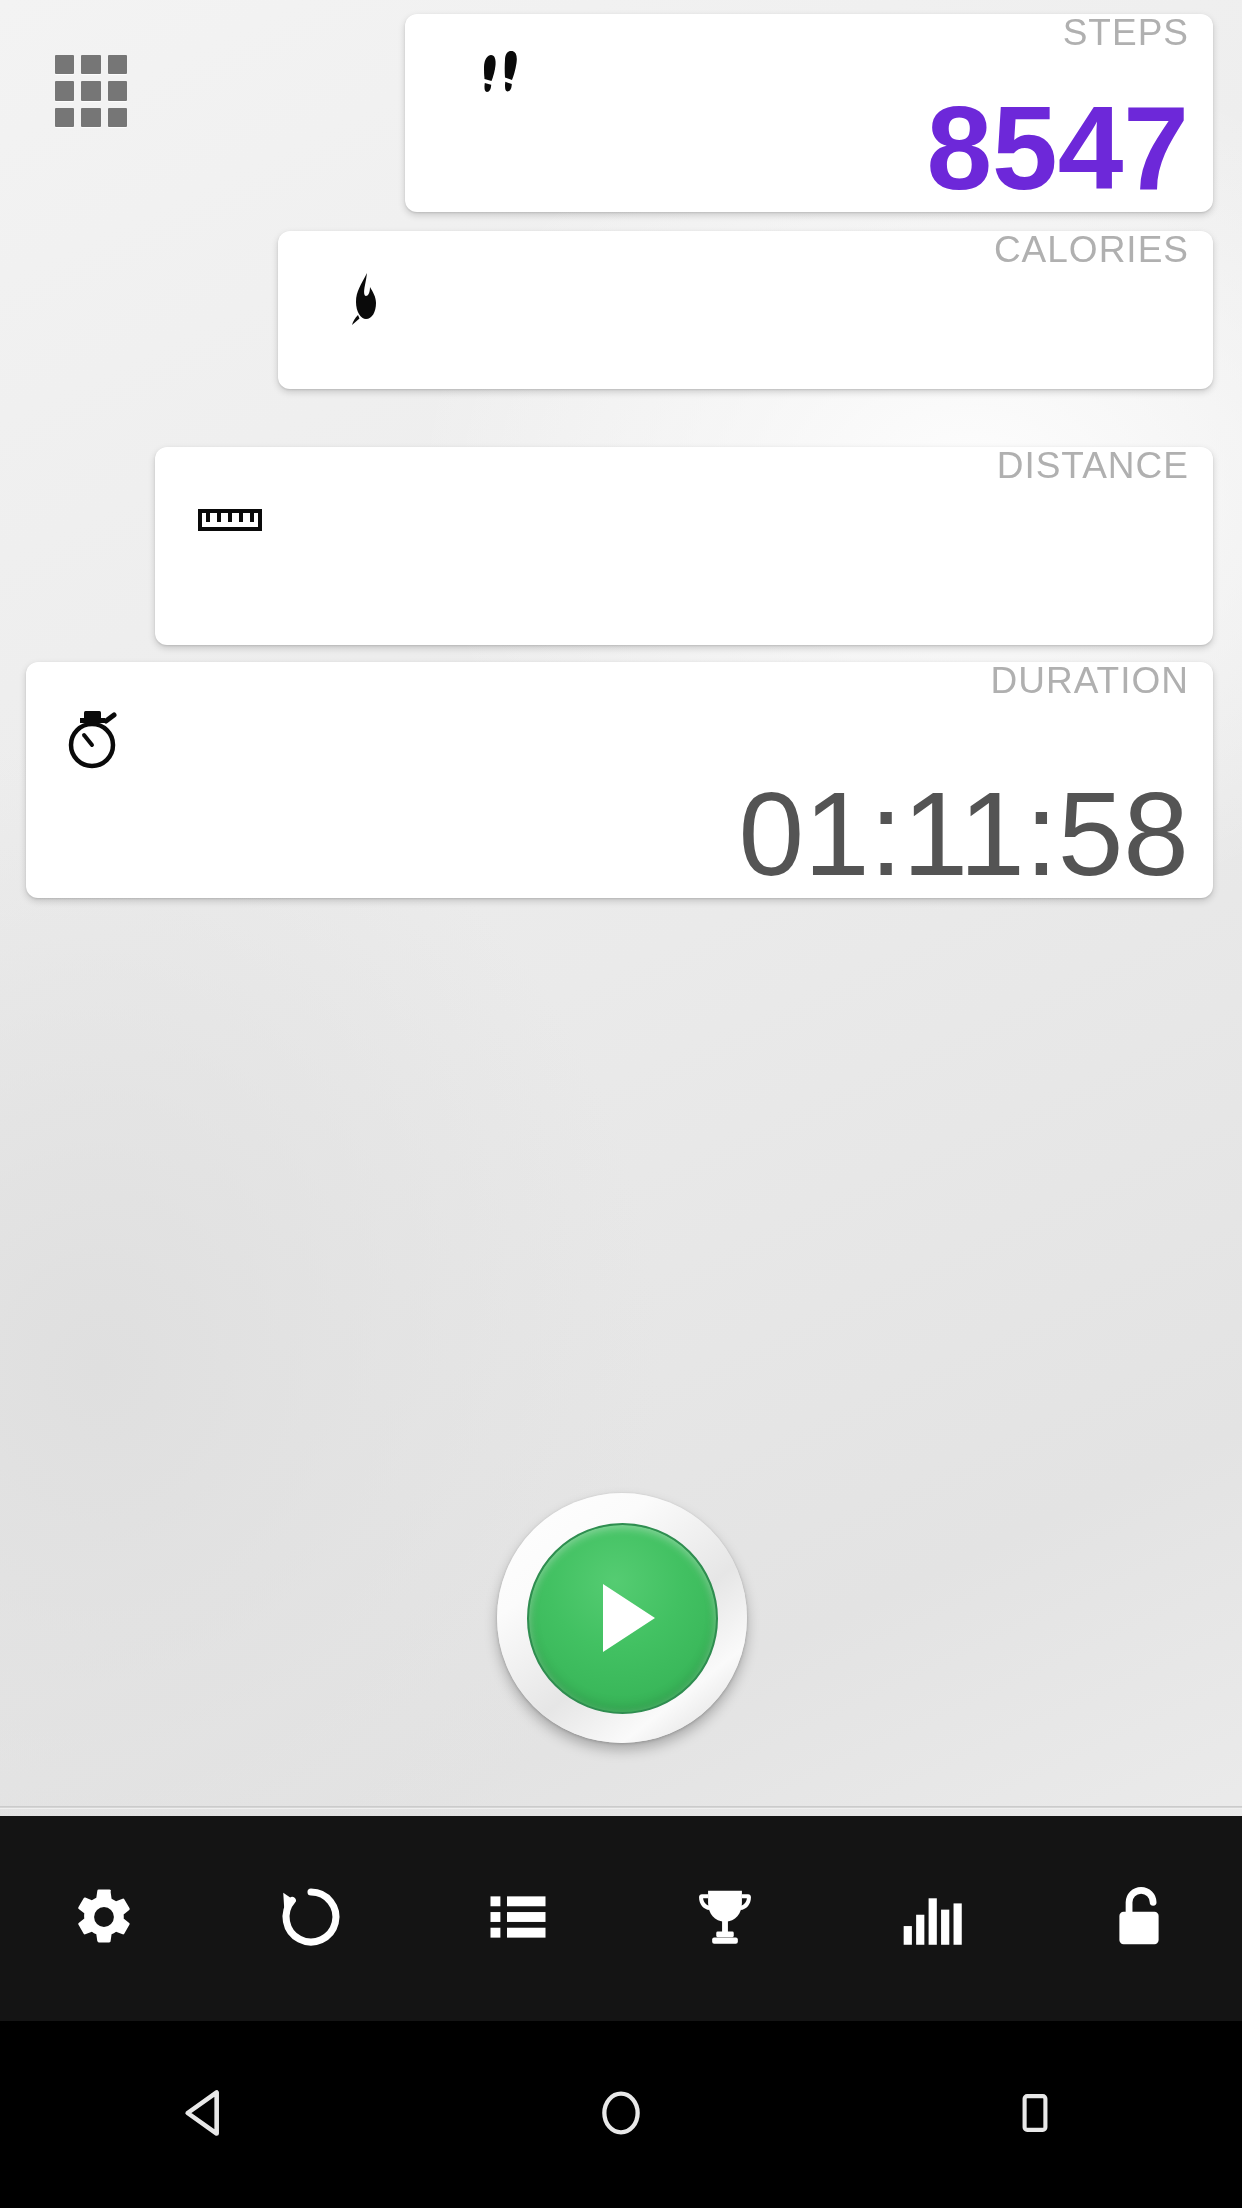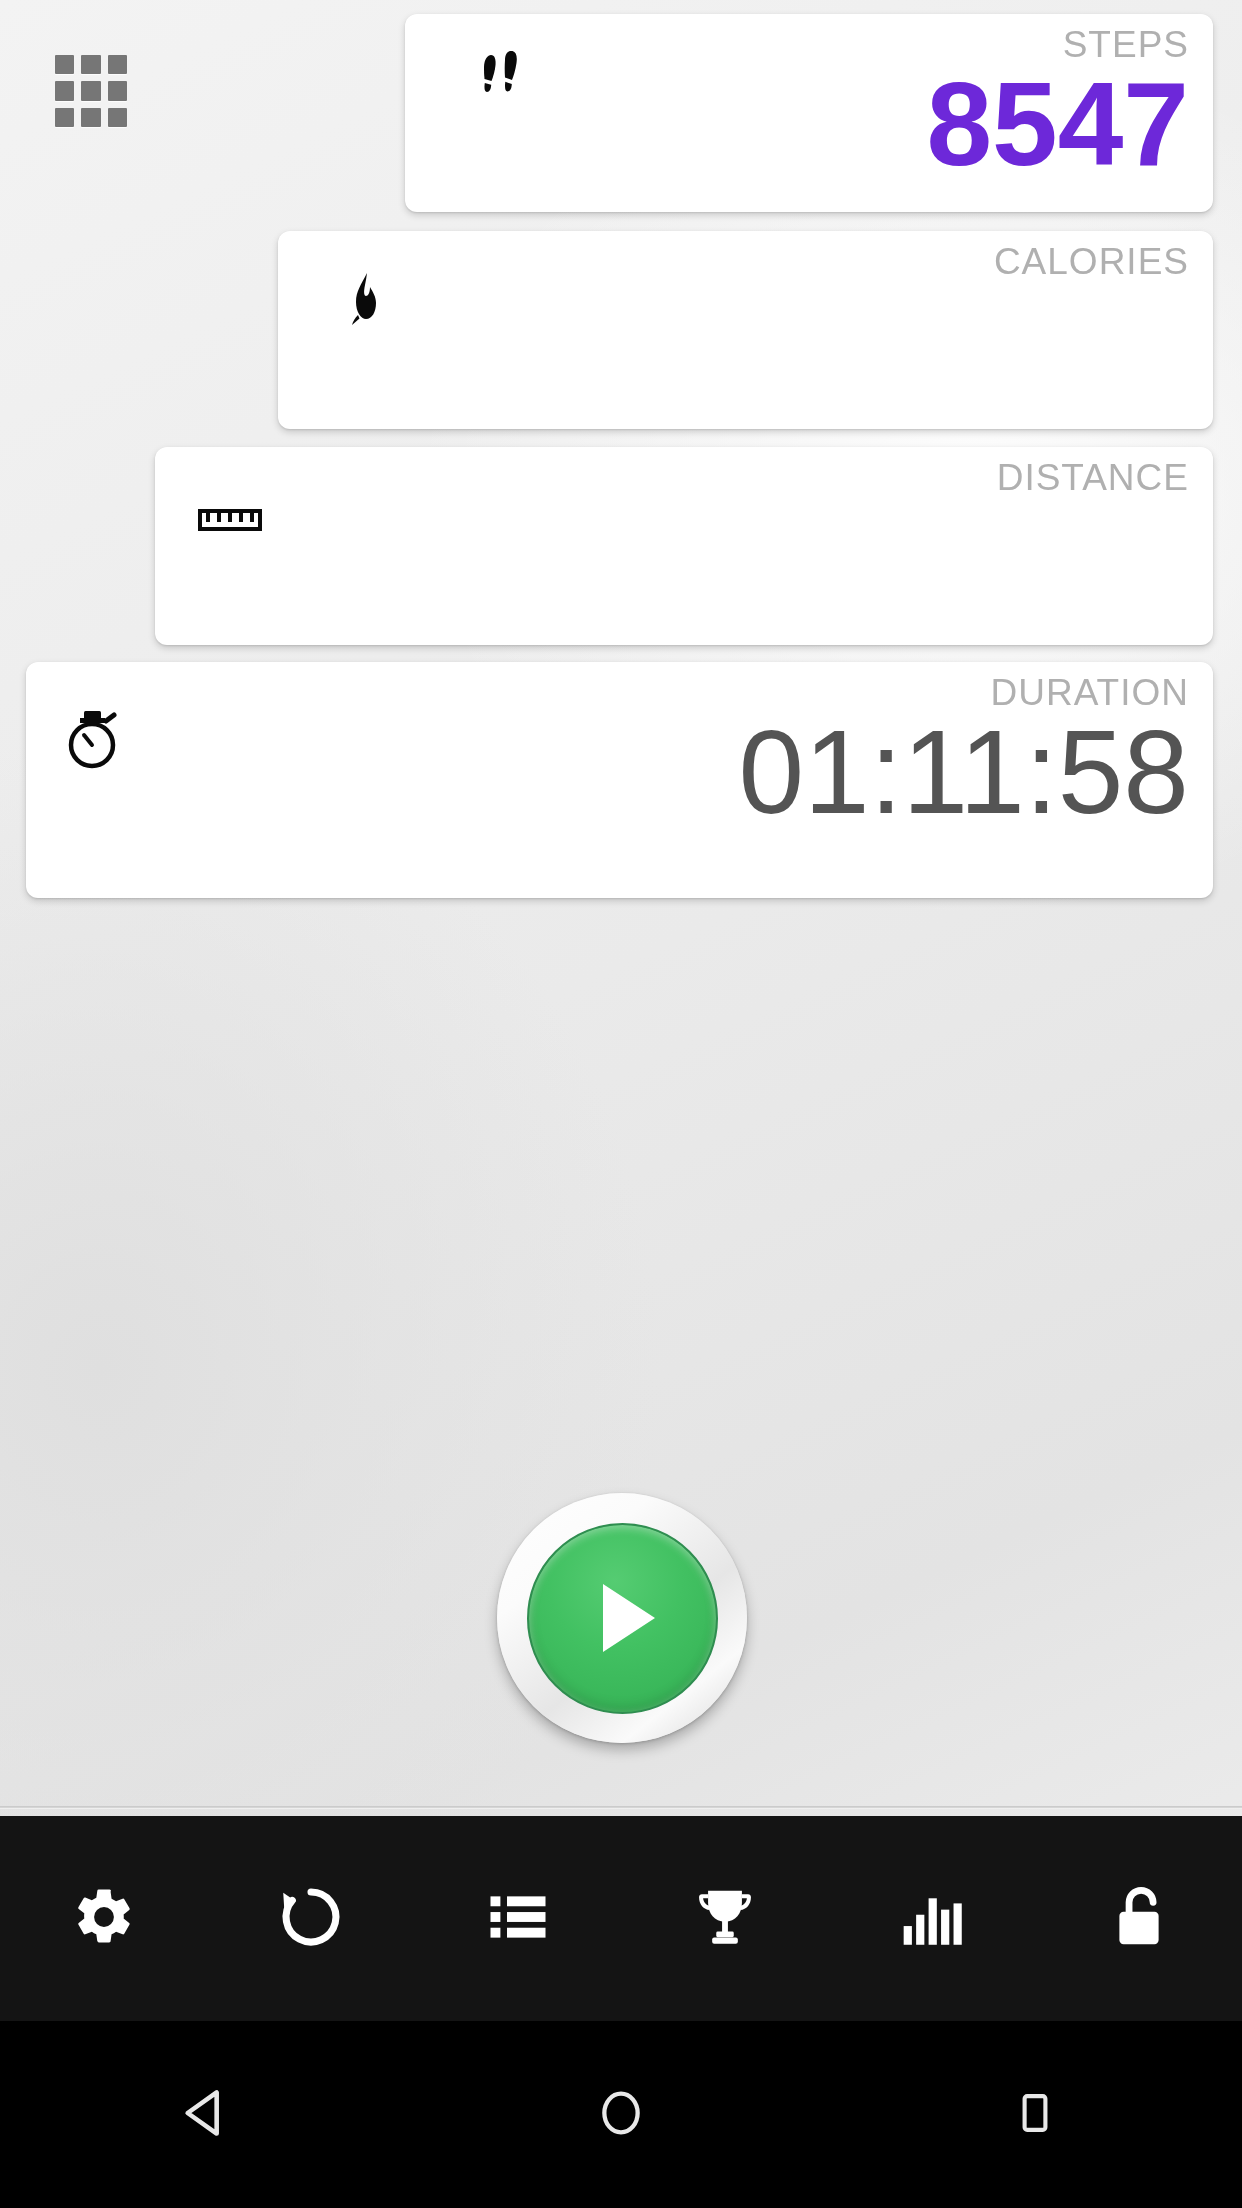--- a/index.html
+++ b/index.html
@@ -41,36 +41,35 @@
   }
   .card-icon {
     position:absolute;
     left:0; top:0;
     width:150px;
     display:flex; align-items:center; justify-content:center;
     color:#0a0a0a;
   }
   .card-right {
     position:absolute; right:24px; top:0; height:100%;
-    display:flex; flex-direction:column; align-items:flex-end; justify-content:flex-start;
-    padding-top:12px;
+    display:flex; flex-direction:column; align-items:flex-end; justify-content:space-between;
   }
   .card-label {
     font-size:37px; letter-spacing:1px; color:#b0b0b0; line-height:1.05;
     font-weight:400; white-space:nowrap;
   }
   .card-value {
     font-size:118px; color:#545454; line-height:1.08; white-space:nowrap;
     font-weight:400; margin-top:-4px;
   }
   .card-value.accent { font-weight:700; }
 
   
   #card-steps     { left:405px; top:14px;   height:198px; }
-  #card-calories  { left:278px; top:231px;  height:198px; }
+  #card-calories  { left:278px; top:231px;  height:158px; }
   #card-distance  { left:155px; top:447px;  height:198px; }
   #card-duration  { left:26px;  top:662px;  height:236px; }
 
   #card-steps .card-icon     { left:20px; top:32px; height:70px; }
   #card-calories .card-icon  { left:12px; top:36px; height:70px; }
   #card-distance .card-icon  { left:0px;  top:38px; height:70px; }
   #card-duration .card-icon  { left:-8px; top:38px; height:78px; }
 
   
   #play-button {

